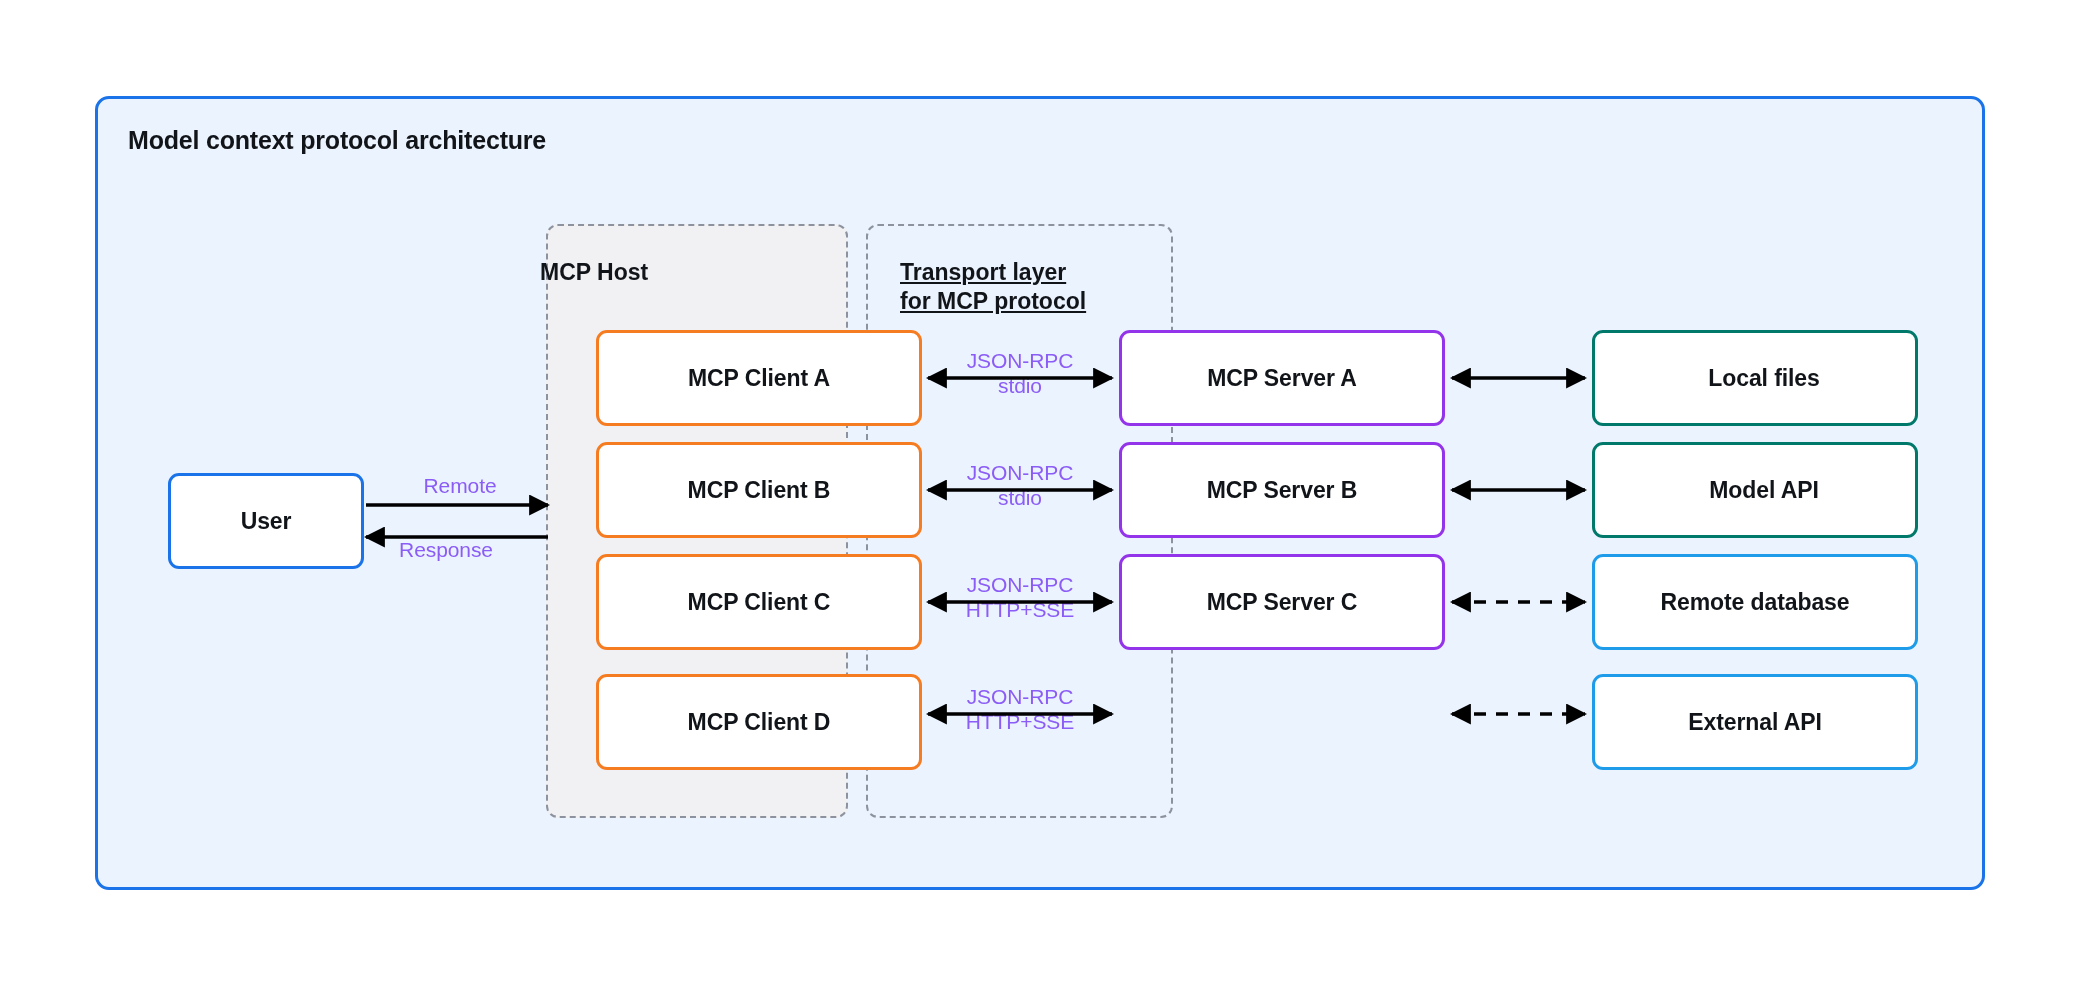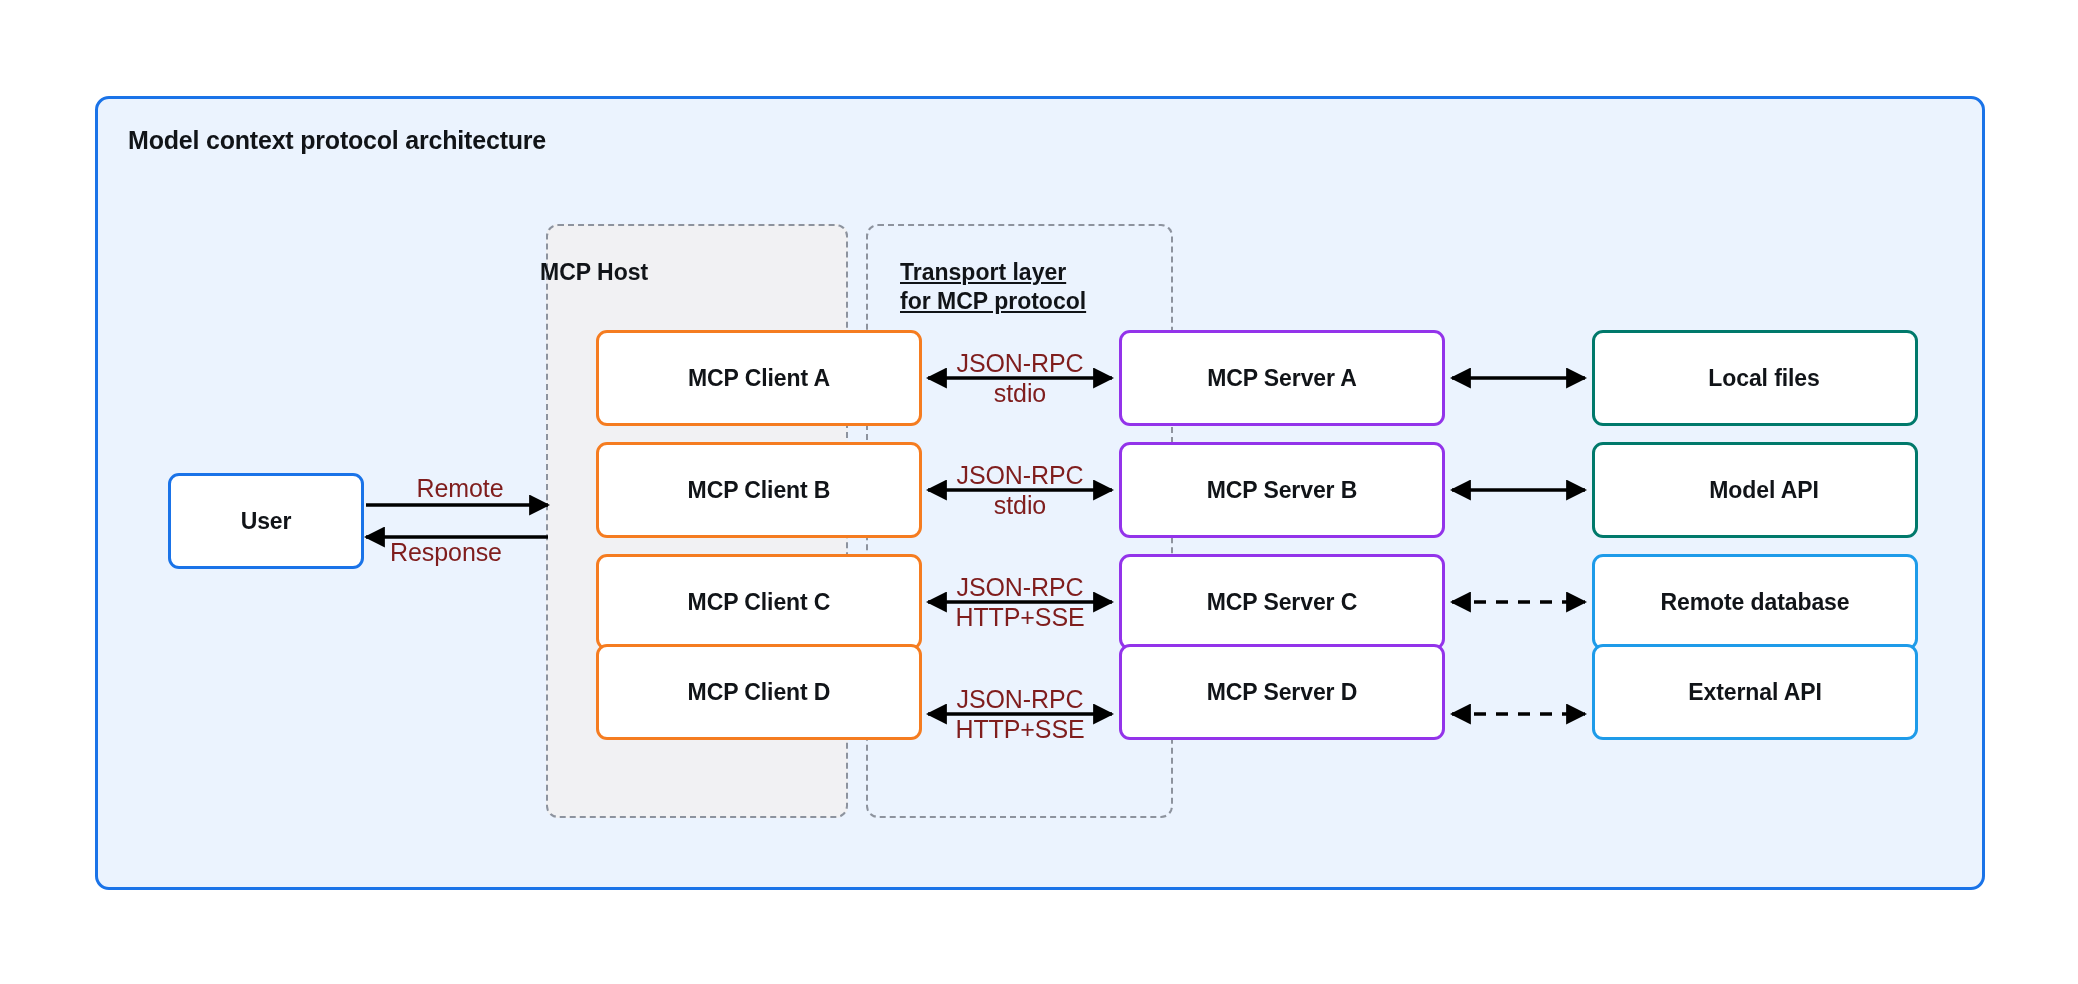--- a/index.html
+++ b/index.html
@@ -79,27 +79,27 @@
 
   .node.user {
     border: 3px solid #1a73e8;
     left: 168px; top: 473px;
     width: 196px; height: 96px;
   }
 
   .row-1 { top: 330px; }
   .row-2 { top: 442px; }
   .row-3 { top: 554px; }
-  .row-4 { top: 644px; }
+  .row-4 { top: 674px; }
 
   
   .conn-label {
     position: absolute;
-    font-size: 25px;
-    color: #7f1d1d;
+    font-size: 21px;
+    color: #8b5cf6;
     text-align: center;
     white-space: pre-line;
     line-height: 1.18;
     letter-spacing: -0.1px;
   }
 
   .svg-layer {
     position: absolute;
     left: 0; top: 0;
     width: 2078px; height: 984px;
@@ -125,21 +125,20 @@
   <div class="node user">User</div>
 
   <div class="node client row-1">MCP Client A</div>
   <div class="node client row-2">MCP Client B</div>
   <div class="node client row-3">MCP Client C</div>
   <div class="node client row-4">MCP Client D</div>
 
   <div class="node server row-1">MCP Server A</div>
   <div class="node server row-2">MCP Server B</div>
   <div class="node server row-3">MCP Server C</div>
-  <div class="node server row-4">MCP Server D</div>
 
   <div class="node res-teal row-1">Local files</div>
   <div class="node res-teal row-2">Model API</div>
   <div class="node res-blue row-3">Remote database</div>
   <div class="node res-blue row-4">External API</div>
 
   <div class="conn-label" style="left:380px; top:474px; width:160px;">Remote</div>
   <div class="conn-label" style="left:366px; top:538px; width:160px;">Response</div>
 
   <div class="conn-label" style="left:928px; top:349px; width:184px;">JSON-RPC

